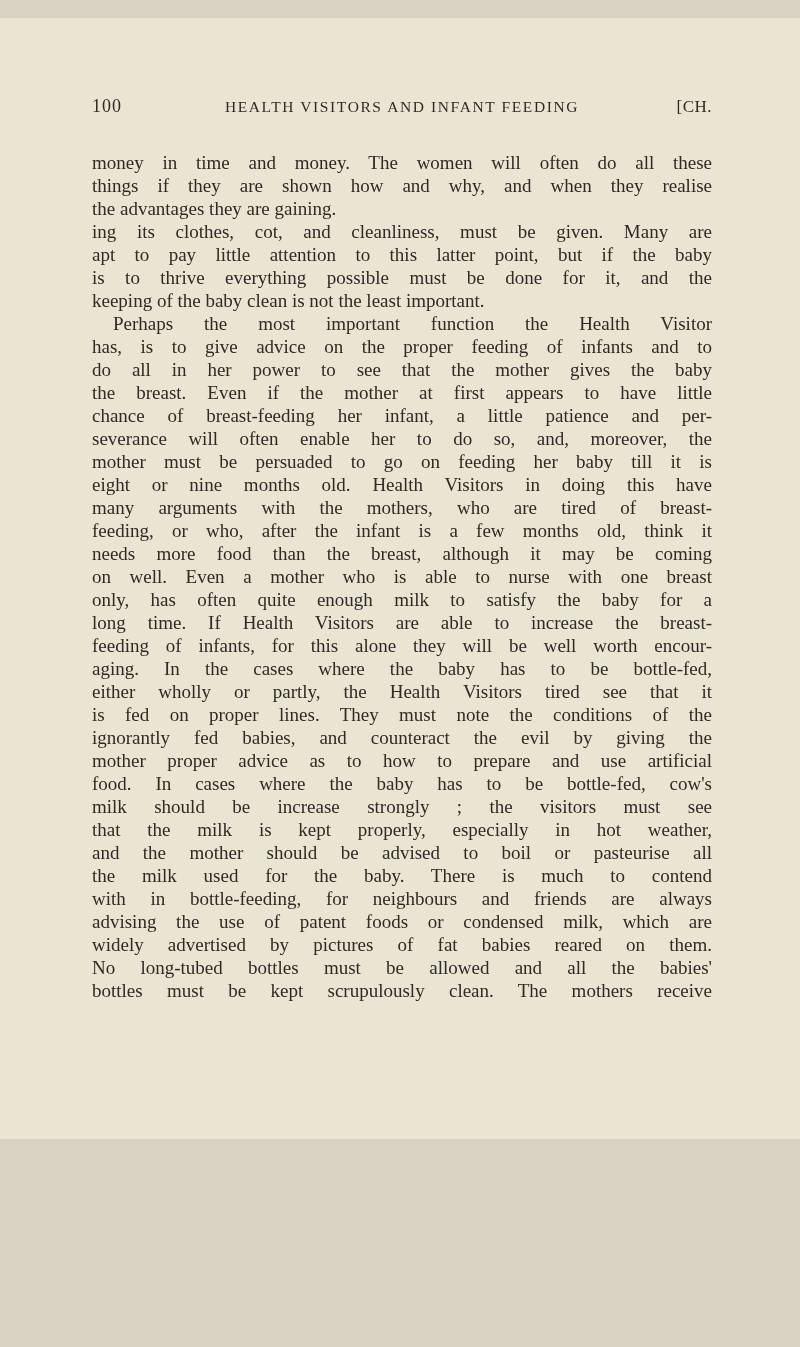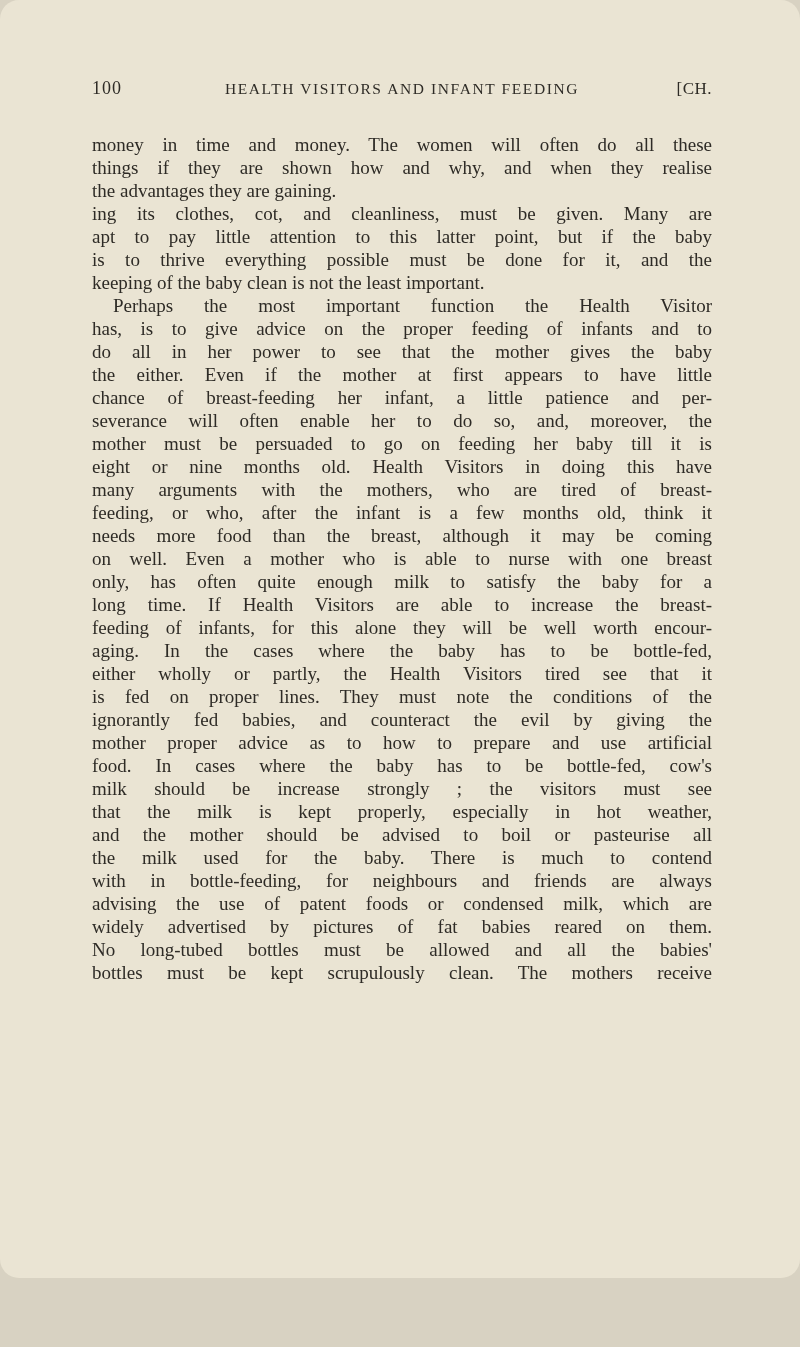--- a/index.html
+++ b/index.html
@@ -3,27 +3,26 @@
 <meta charset="utf-8">
 <style>
   html, body {
     margin: 0;
     padding: 0;
     background: #d8d2c2;
   }
   .page {
     position: relative;
     width: 800px;
-    height: 1278px;
-    margin: 0 auto;
+    height: 1121px;
+    margin: 18px auto;
     background: #eae4d3;
     overflow: hidden;
     font-family: "Liberation Serif", serif;
     color: #2e2b26;
-    border-radius: 19px;
   }
   .header {
     position: absolute;
     top: 78px;
     left: 92px;
     width: 620px;
     height: 24px;
   }
   .pagenum {
     position: absolute;
@@ -88,21 +87,21 @@
       <div class="para">
         <div class="line">ing its clothes, cot, and cleanliness, must be given.  Many are</div>
         <div class="line">apt to pay little attention to this latter point, but if the baby</div>
         <div class="line">is to thrive everything possible must be done for it, and the</div>
         <div class="line paraend">keeping of the baby clean is not the least important.</div>
       </div>
       <div class="para">
         <div class="line first">Perhaps the most important function the Health Visitor</div>
         <div class="line">has, is to give advice on the proper feeding of infants and to</div>
         <div class="line">do all in her power to see that the mother gives the baby</div>
-        <div class="line">the either.  Even if the mother at first appears to have little</div>
+        <div class="line">the breast.  Even if the mother at first appears to have little</div>
         <div class="line">chance of breast-feeding her infant, a little patience and per-</div>
         <div class="line">severance will often enable her to do so, and, moreover, the</div>
         <div class="line">mother must be persuaded to go on feeding her baby till it is</div>
         <div class="line">eight or nine months old.  Health Visitors in doing this have</div>
         <div class="line">many arguments with the mothers, who are tired of breast-</div>
         <div class="line">feeding, or who, after the infant is a few months old, think it</div>
         <div class="line">needs more food than the breast, although it may be coming</div>
         <div class="line">on well.  Even a mother who is able to nurse with one breast</div>
         <div class="line">only, has often quite enough milk to satisfy the baby for a</div>
         <div class="line">long time.  If Health Visitors are able to increase the breast-</div>

